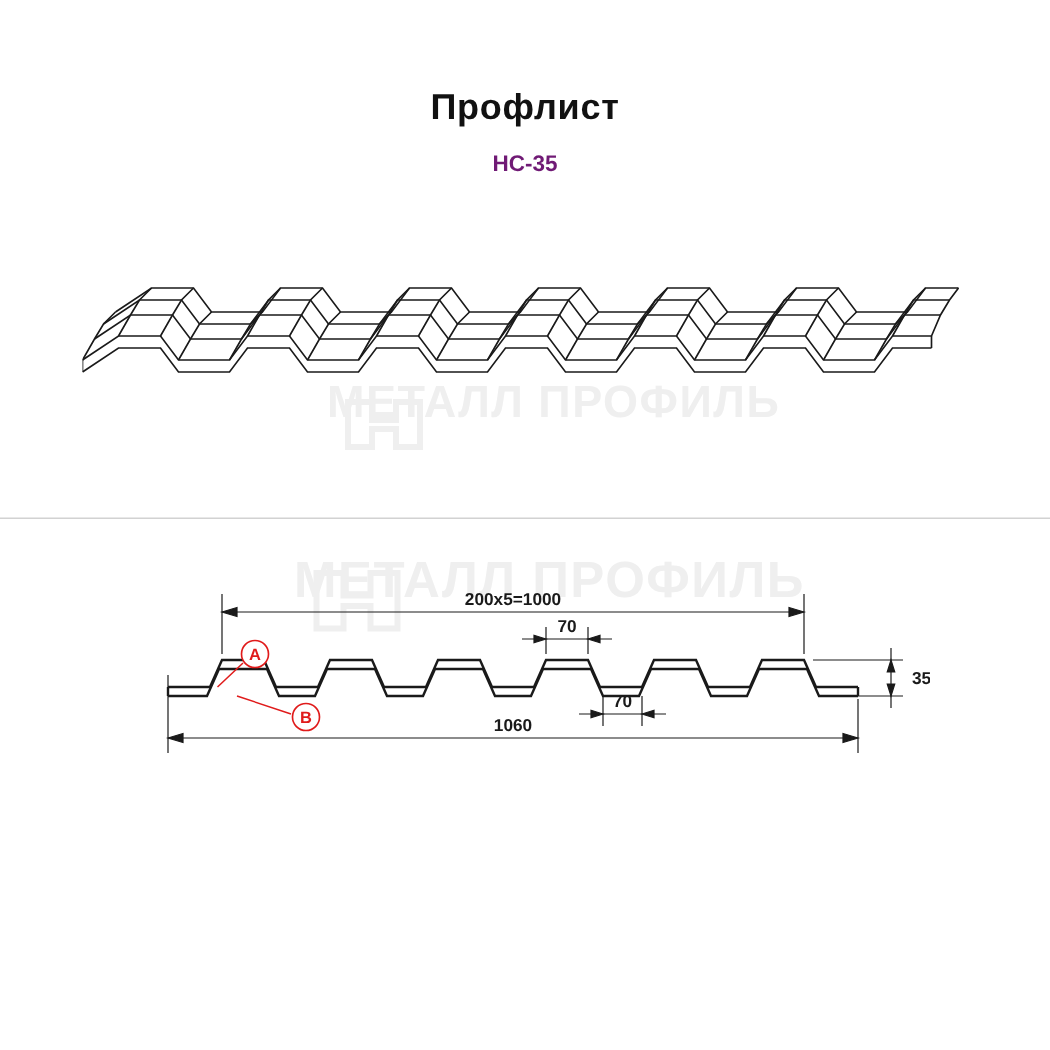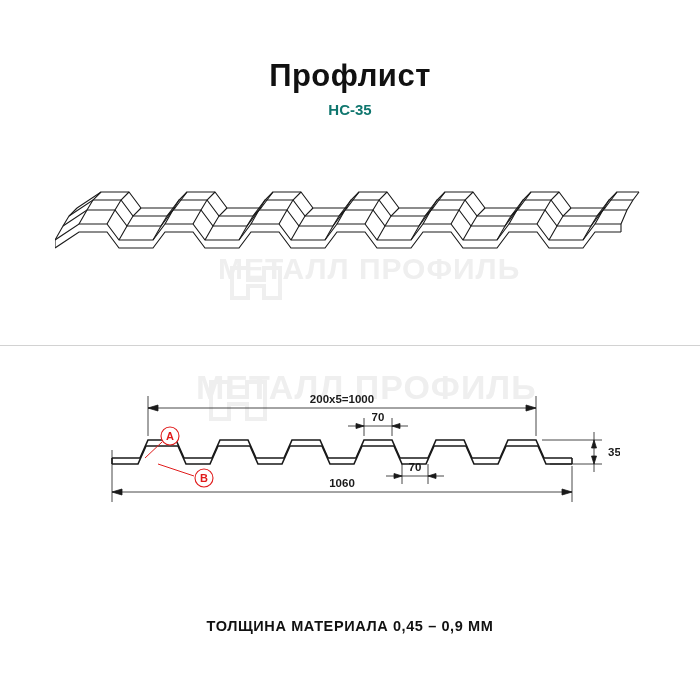--- a/index.html
+++ b/index.html
@@ -20,34 +20,34 @@
     inset: 0;
     width: 700px;
     height: 700px;
   }
   .title {
     position: absolute;
     top: 58px;
     left: 0;
     width: 700px;
     text-align: center;
-    font-size: 31px;
+    font-size: 24px;
     font-weight: bold;
     letter-spacing: 0.5px;
     color: #111111;
   }
   .subtitle {
     position: absolute;
     top: 101px;
     left: 0;
     width: 700px;
     text-align: center;
     font-size: 15px;
     font-weight: bold;
-    color: #0f766e;
+    color: #701a75;
   }
   .iso-wrap {
     position: absolute;
     top: 170px;
     left: 55px;
     width: 590px;
     height: 140px;
   }
   .divider {
     position: absolute;
@@ -246,15 +246,14 @@
       </g>
 
       <g>
         <path d="M68 86 L104 98" stroke="#e01b1b" stroke-width="1" fill="none"></path>
         <circle cx="114" cy="100" r="9" stroke="#e01b1b" stroke-width="1.1" fill="#ffffff"></circle>
         <text x="114" y="104" text-anchor="middle" font-size="11" fill="#e01b1b">B</text>
       </g>
     </svg>
   </div>
 
-  <div class="footer">ТОЛЩИНА МАТЕРИАЛА 0,45 – 0,9 ММ</div>
 
 </div>
 
 </body></html>

